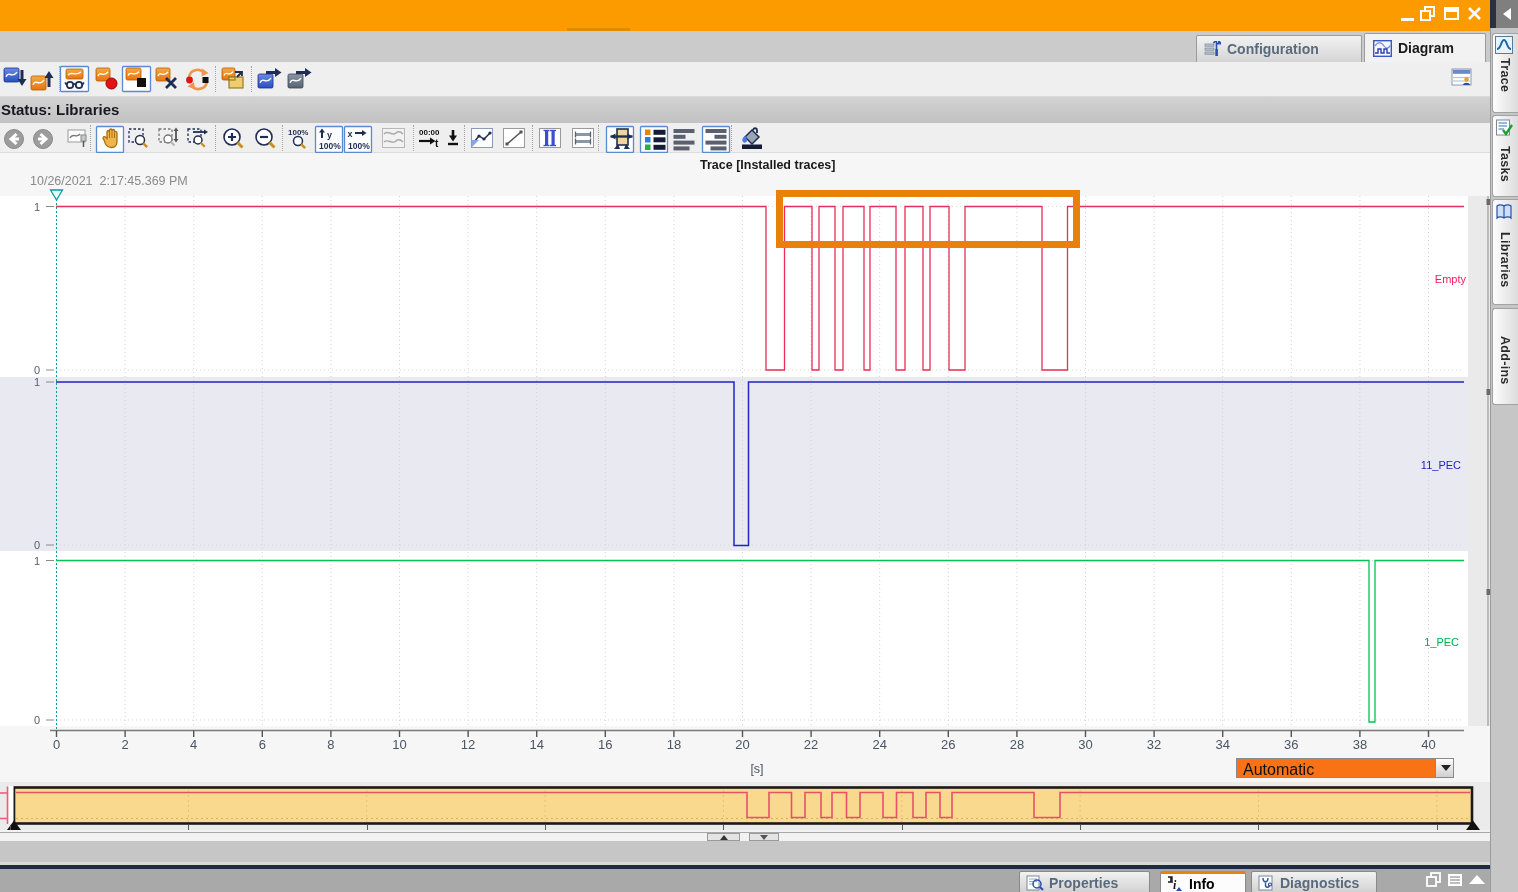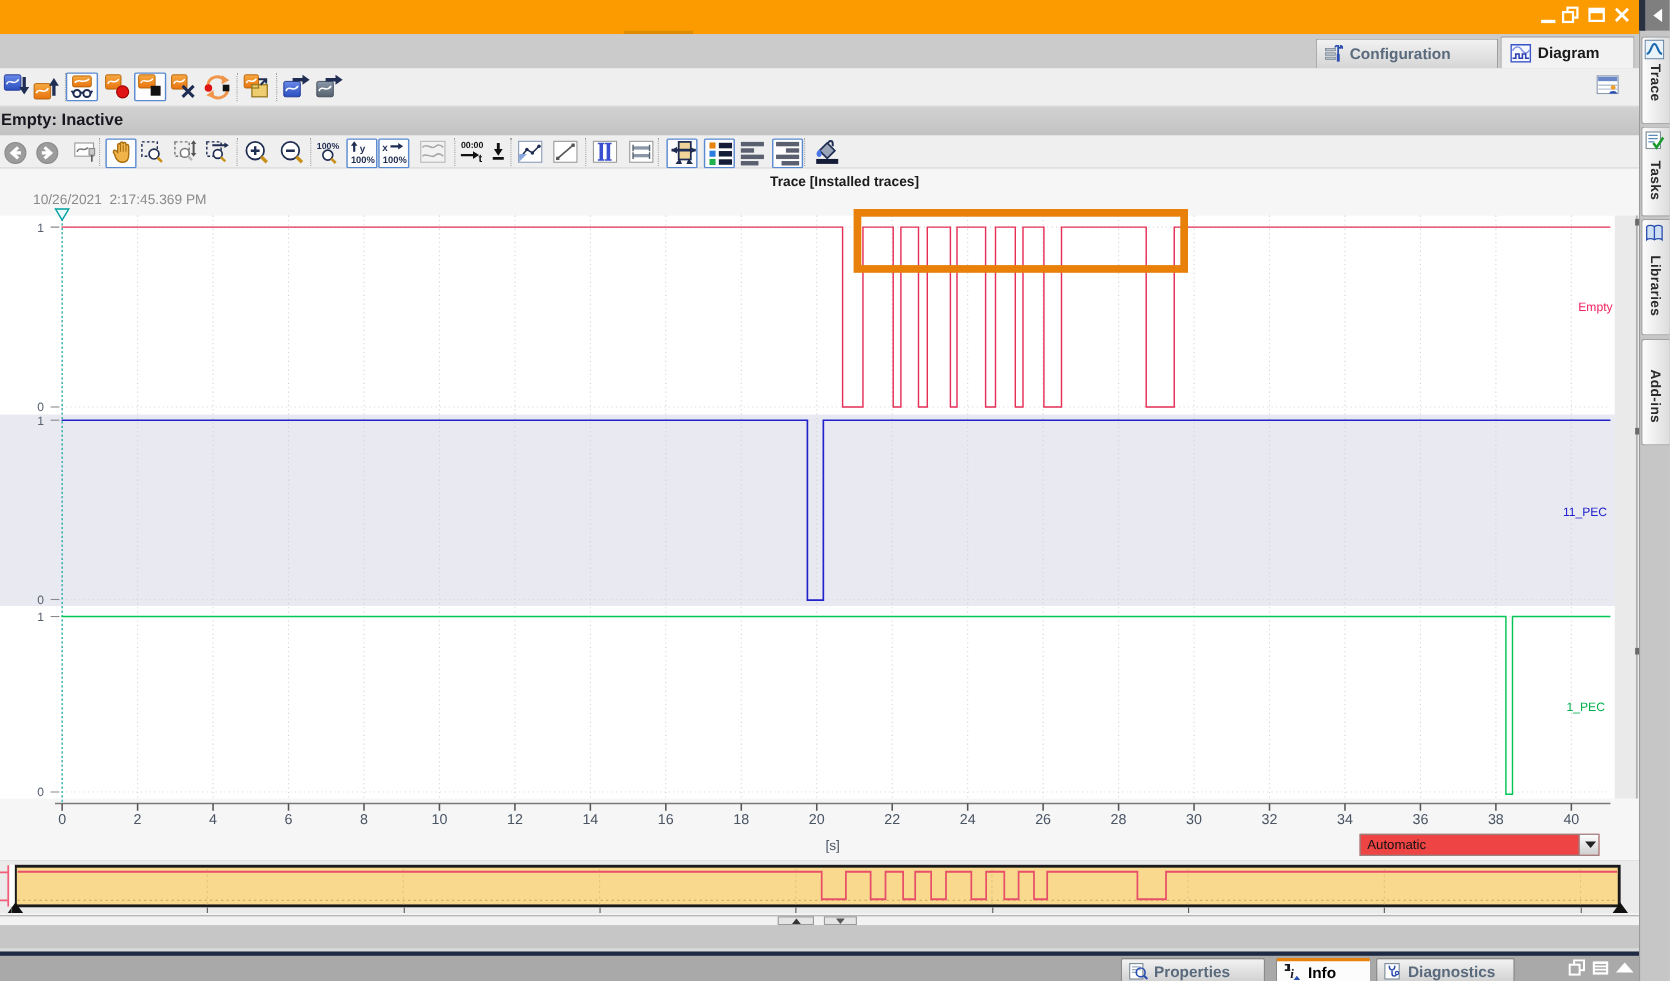--- a/index.html
+++ b/index.html
@@ -28,21 +28,21 @@
 #statustext { left:1px; top:4px; font-size:15px; font-weight:bold; color:#17171f; }
 #recbtn { left:1441px; top:101px; width:40px; height:16px; border:4px solid #d946ef; border-radius:4px; background:#dcdcdc; font-size:9.5px; font-weight:bold; color:#6a6a78; letter-spacing:0.5px; display:flex; align-items:center; justify-content:center; gap:3px;margin-top:23px; }
 #recbtn .dot { width:7px; height:7px; border-radius:50%; background:#6a6a78; }
 #toolbar2 { left:0; top:123px; width:1490px; height:30px; background:#efefef; border-bottom:1px solid #dcdcdc; }
 .tsep { position:absolute; top:2px; height:26px; width:0; border-left:1px dotted #a5a5a5; }
 
 
 #chart { left:0; top:153px; width:1490px; height:629px; background:#f6f6f6; }
 
 
-#autodd { left:1236px; top:758px; width:218px; height:20px; background:#ef4444; border:1px solid #8a8a8a; font-size:12px; color:#111; }
+#autodd { left:1236px; top:758px; width:218px; height:20px; background:#f97316; border:1px solid #8a8a8a; font-size:16px; color:#111; }
 #autodd .txt { position:absolute; left:6px; top:2px; }
 #autodd .btn { position:absolute; right:0; top:0; width:18px; height:18px; background:linear-gradient(#fdfdfd,#cfcfcf); border-left:1px solid #8a8a8a; }
 #autodd .btn:after { content:""; position:absolute; left:5px; top:6px; border-left:5px solid transparent; border-right:5px solid transparent; border-top:6px solid #222; }
 
 
 #ruler { left:0; top:830px; width:1490px; height:11px; background:#f2f2f2; }
 #rline { left:0; top:832px; width:1490px; height:1px; background:#a8a8a8; }
 .rtick { position:absolute; top:825px; width:1px; height:8px; background:#5a5a5a; }
 .splitbtn { position:absolute; top:833px; height:8px; background:#e4e4e4; border:1px solid #9a9a9a; }
 .splitbtn .t { position:absolute; left:50%; }
@@ -192,21 +192,21 @@
         <circle cx="14.5" cy="10.5" r="2.2" fill="#e8a030"></circle>
         <path d="M11 16 C11 13 18 13 18 16 Z" fill="#2a4fb0"></path>
       </g>
 </svg>
 
 <div class="tsep" style="left:59px;top:66px"></div>
 <div class="tsep" style="left:215px;top:66px"></div>
 <div class="tsep" style="left:251px;top:66px"></div>
 
   <div id="statusrow" class="abs"></div>
-  <div id="statustext" class="abs" style="top:101px">Empty: Inactive</div>
+  <div id="statustext" class="abs" style="top:101px">Status: Libraries</div>
   <div id="recbtn" class="abs"><span class="dot"></span>REC</div>
 
   <div id="toolbar2" class="abs"></div>
   <svg id="tb2icons" class="abs" style="left:0;top:123px" width="1490" height="30">
 <rect x="96.5" y="3.5" width="27" height="26" fill="#fdfdfd" stroke="#5a8ad2" stroke-width="1.3" rx="1"></rect>
 <rect x="315.5" y="3.5" width="27" height="26" fill="#fdfdfd" stroke="#5a8ad2" stroke-width="1.3" rx="1"></rect>
 <rect x="344.5" y="3.5" width="27" height="26" fill="#fdfdfd" stroke="#5a8ad2" stroke-width="1.3" rx="1"></rect>
 <rect x="606.5" y="3.5" width="27" height="26" fill="#fdfdfd" stroke="#5a8ad2" stroke-width="1.3" rx="1"></rect>
 <rect x="640.5" y="3.5" width="27" height="26" fill="#fdfdfd" stroke="#5a8ad2" stroke-width="1.3" rx="1"></rect>
 <rect x="702.5" y="3.5" width="27" height="26" fill="#fdfdfd" stroke="#5a8ad2" stroke-width="1.3" rx="1"></rect>

